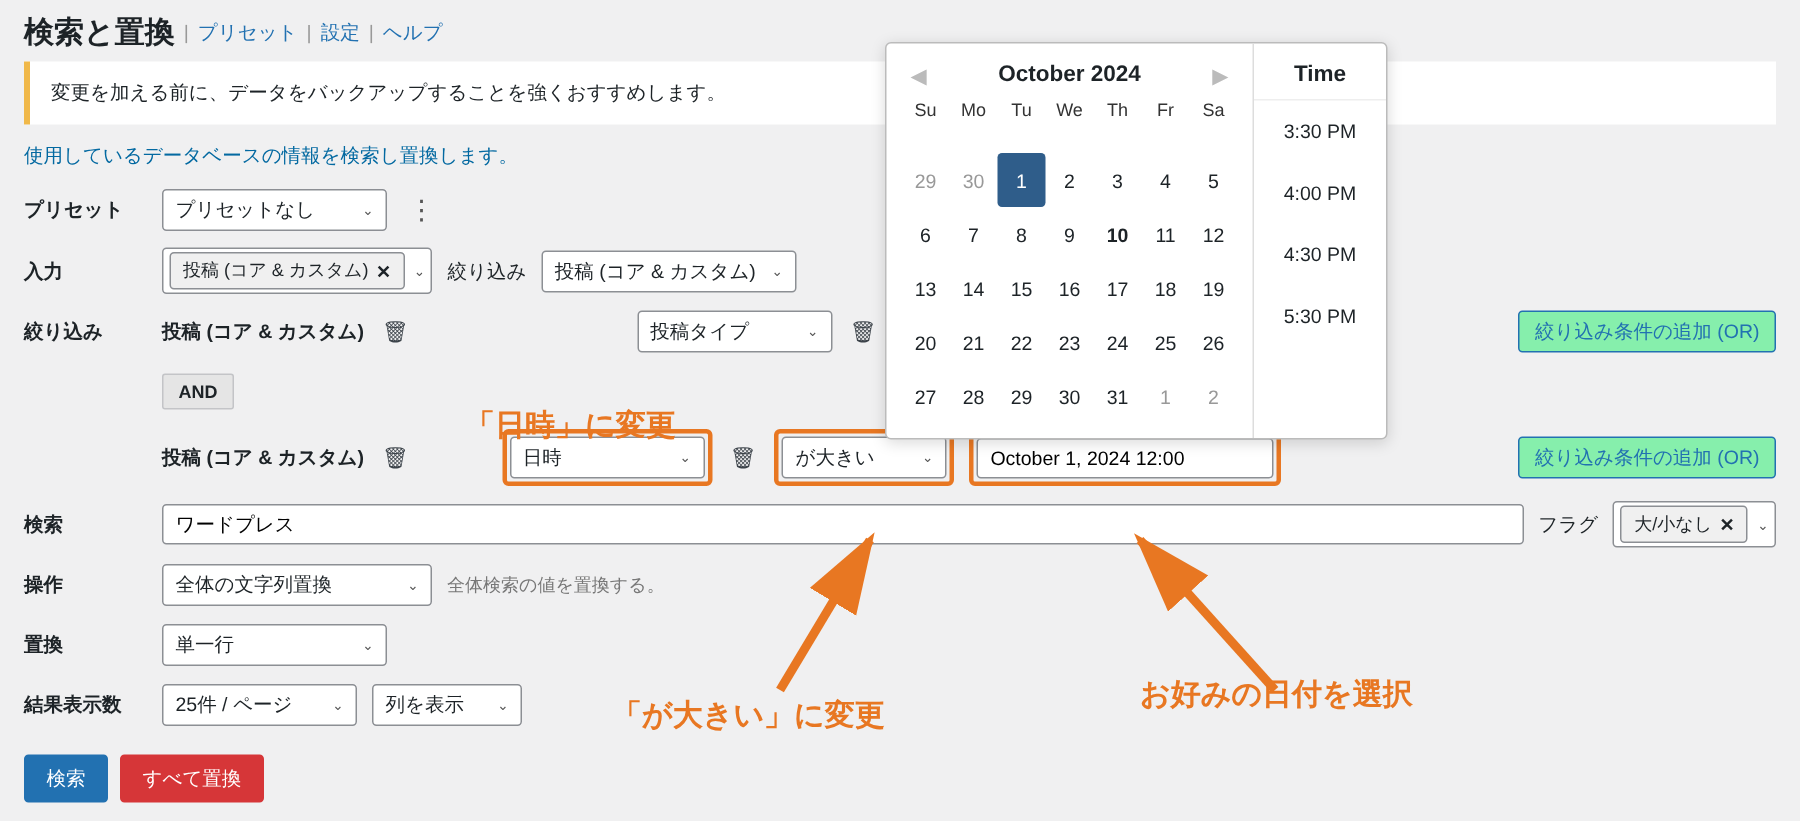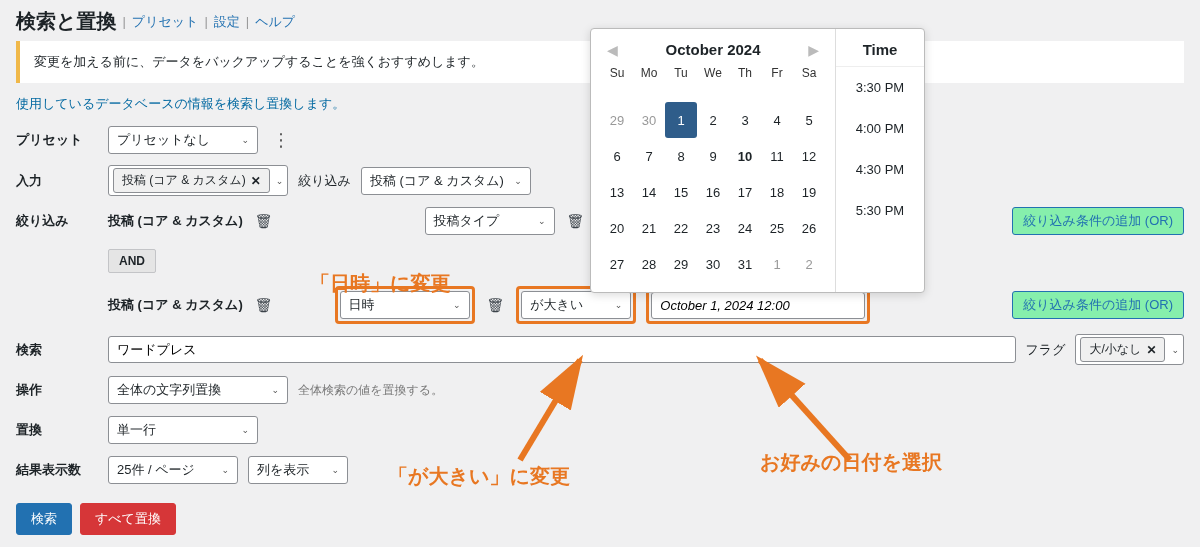--- a/index.html
+++ b/index.html
@@ -147,21 +147,21 @@
       </div>
     </span>
     <span class="trash">🗑</span>
     <span class="anno-box">
       <div class="select-like" style="min-width:110px">
         <span>が大きい</span>
         <span class="caret">⌄</span>
       </div>
     </span>
     <span class="anno-box">
-      <input class="text-input" style="width: 214px; font-style: italic;" value="October 1, 2024 12:00">
+      <input class="text-input" style="width: 198px;" value="October 1, 2024 12:00">
     </span>
     <div class="push-right"></div>
     <button class="link-btn">絞り込み条件の追加 (OR)</button>
   </div>
 
   <div class="row">
     <div class="label-col">検索</div>
     <input class="text-input wide-input" value="ワードプレス" style="">
     <span>フラグ</span>
     <div class="pill-wrap">
@@ -203,21 +203,21 @@
   </div>
 
 </div>
 
 <div class="btn-row">
   <button class="primary-btn">検索</button>
   <button class="danger-btn">すべて置換</button>
 </div>
 
 <div class="anno-text" style="top:270px; left:310px">「日時」に変更</div>
-<div class="anno-text" style="top:463px; left:388px">「が大きい」に変更</div>
+<div class="anno-text" style="top:463px; left:408px">「が大きい」に変更</div>
 <div class="anno-text" style="top:449px; left:760px">お好みの日付を選択</div>
 
 <div class="arrow" style="top:350px; left:490px">
   <svg width="130" height="120">
       <defs>
         <marker id="ah1" markerWidth="10" markerHeight="10" refX="8" refY="3" orient="auto">
           <path d="M0,0 L9,3 L0,6 Z" fill="#e87722"></path>
         </marker>
       </defs>
       <line x1="30" y1="110" x2="90" y2="10" stroke="#e87722" stroke-width="6" marker-end="url(#ah1)"></line>

